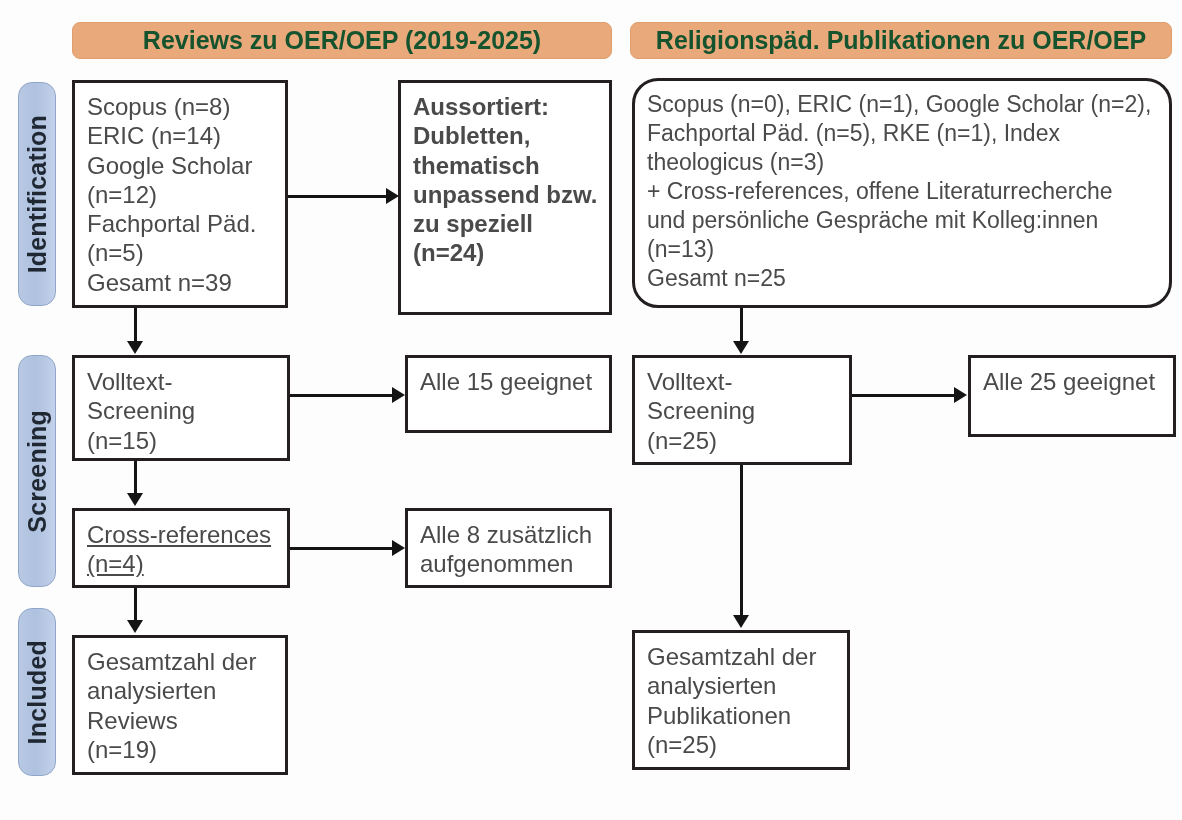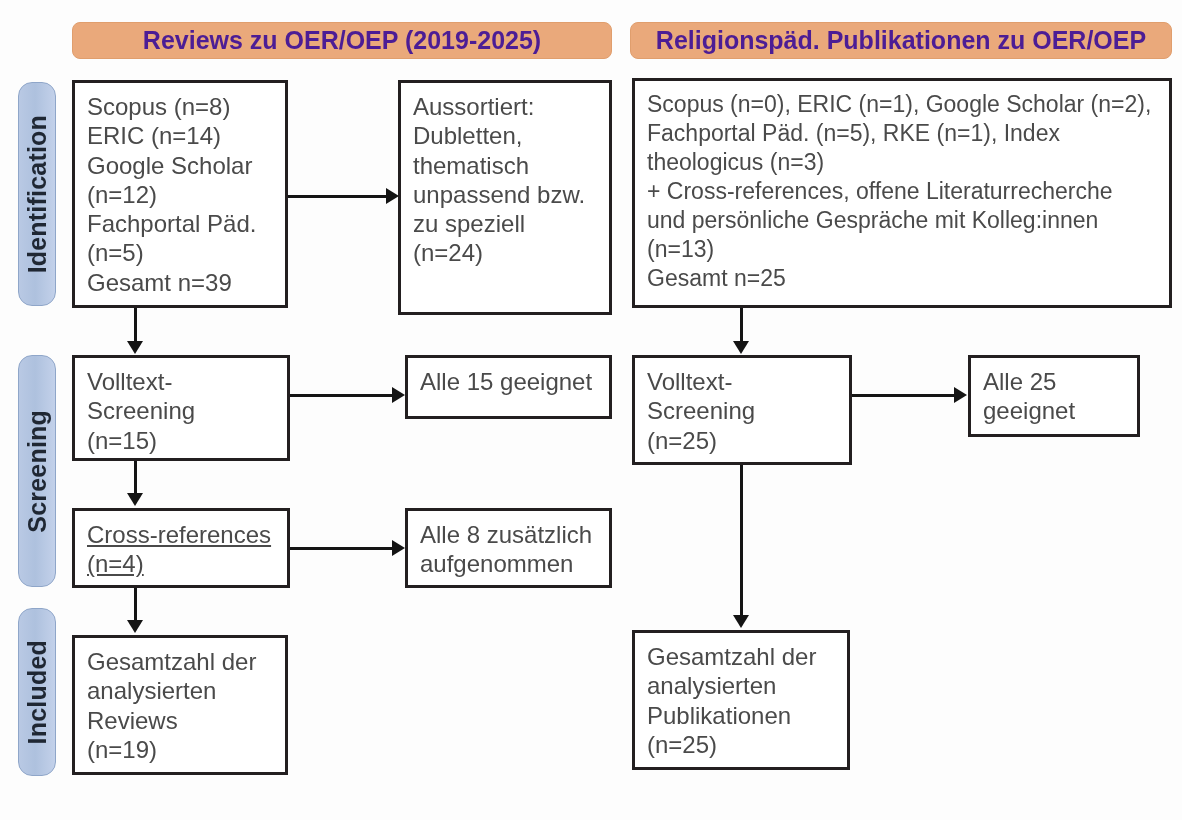--- a/index.html
+++ b/index.html
@@ -42,21 +42,21 @@
   
   .col-header {
     position: absolute;
     background: #eaa97b;
     border: 1px solid #e09e6d;
     border-radius: 8px;
     box-sizing: border-box;
     display: flex;
     align-items: center;
     justify-content: center;
-    color: #4c1d95;
+    color: #14532d;
     font-size: 25px;
     font-weight: bold;
     white-space: nowrap;
   }
 
   
   .box {
     position: absolute;
     background: #ffffff;
     border: 3px solid #231f20;
@@ -64,20 +64,21 @@
     padding: 9px 10px 6px 12px;
     color: #4a4a4a;
     font-size: 24px;
     line-height: 1.22;
     white-space: pre-line;
     overflow: hidden;
   }
   .box.small-text {
     font-size: 23px;
     line-height: 1.26;
+    border-radius: 26px;
   }
 
   
   .line-v, .line-h {
     position: absolute;
     background: #141414;
   }
   .line-v { width: 3px; }
   .line-h { height: 3px; }
 
@@ -118,32 +119,32 @@
   </div>
 
   <div class="box" style="left:72px; top:80px; width:216px; height:228px;">Scopus (n=8)
 ERIC (n=14)
 Google Scholar
 (n=12)
 Fachportal Päd.
 (n=5)
 Gesamt n=39</div>
 
-  <div class="box" style="left:398px; top:80px; width:214px; height:235px;">Aussortiert:
+  <div class="box" style="left:398px; top:80px; width:214px; height:235px;font-weight:bold;">Aussortiert:
 Dubletten,
 thematisch
 unpassend bzw.
 zu speziell
 (n=24)</div>
 
   <div class="box" style="left:72px; top:355px; width:218px; height:106px;">Volltext-
 Screening
 (n=15)</div>
 
-  <div class="box" style="left:405px; top:355px; width:207px; height:64px;">Alle 15 geeignet</div>
+  <div class="box" style="left:405px; top:355px; width:207px; height:78px;">Alle 15 geeignet</div>
 
   <div class="box" style="left:72px; top:508px; width:218px; height:80px;text-decoration:underline;">Cross-references
 (n=4)</div>
 
   <div class="box" style="left:405px; top:508px; width:207px; height:80px;">Alle 8 zusätzlich
 aufgenommen</div>
 
   <div class="box" style="left:72px; top:635px; width:216px; height:140px;">Gesamtzahl der
 analysierten
 Reviews
@@ -154,21 +155,21 @@
 theologicus (n=3)
 + Cross-references, offene Literaturrecherche
 und persönliche Gespräche mit Kolleg:innen
 (n=13)
 Gesamt n=25</div>
 
   <div class="box" style="left:632px; top:355px; width:220px; height:110px;">Volltext-
 Screening
 (n=25)</div>
 
-  <div class="box" style="left:968px; top:355px; width:172px; height:82px;">Alle 25 geeignet</div>
+  <div class="box" style="left:968px; top:355px; width:208px; height:82px;">Alle 25 geeignet</div>
 
   <div class="box" style="left:632px; top:630px; width:218px; height:140px;">Gesamtzahl der
 analysierten
 Publikationen
 (n=25)</div>
 
   <div class="line-h" style="left:288px; top:195px; width:99px;"></div>
   <div class="arrow-right" style="left:386px; top:188px;"></div>
 
   <div class="line-v" style="left:134px; top:308px; width:3px; height:35px;"></div>

